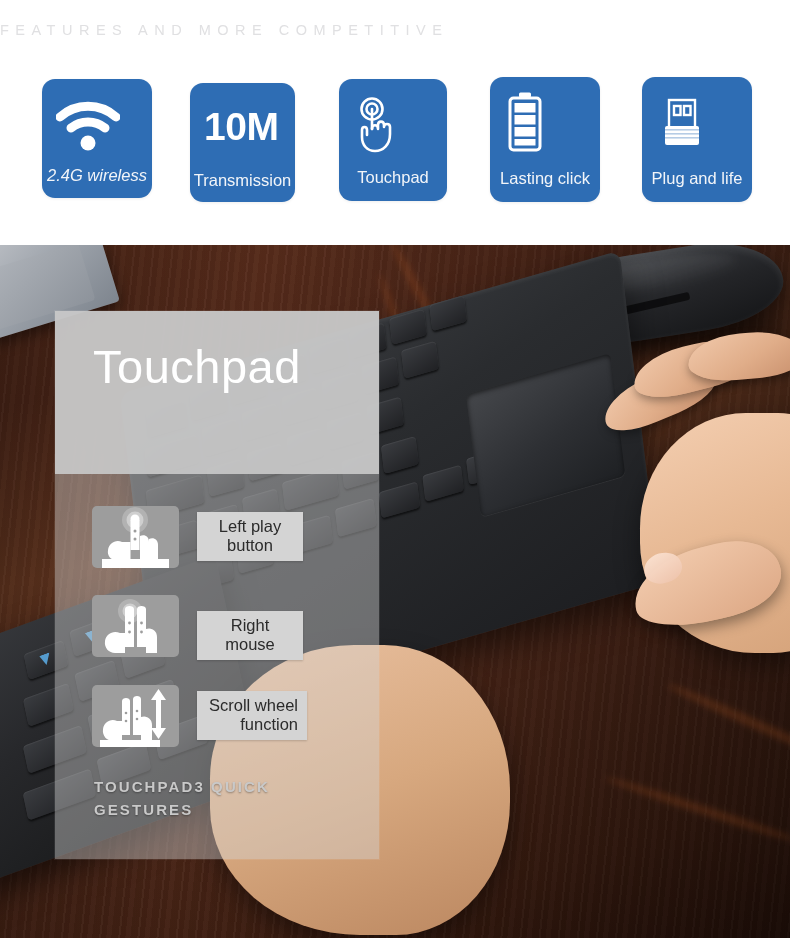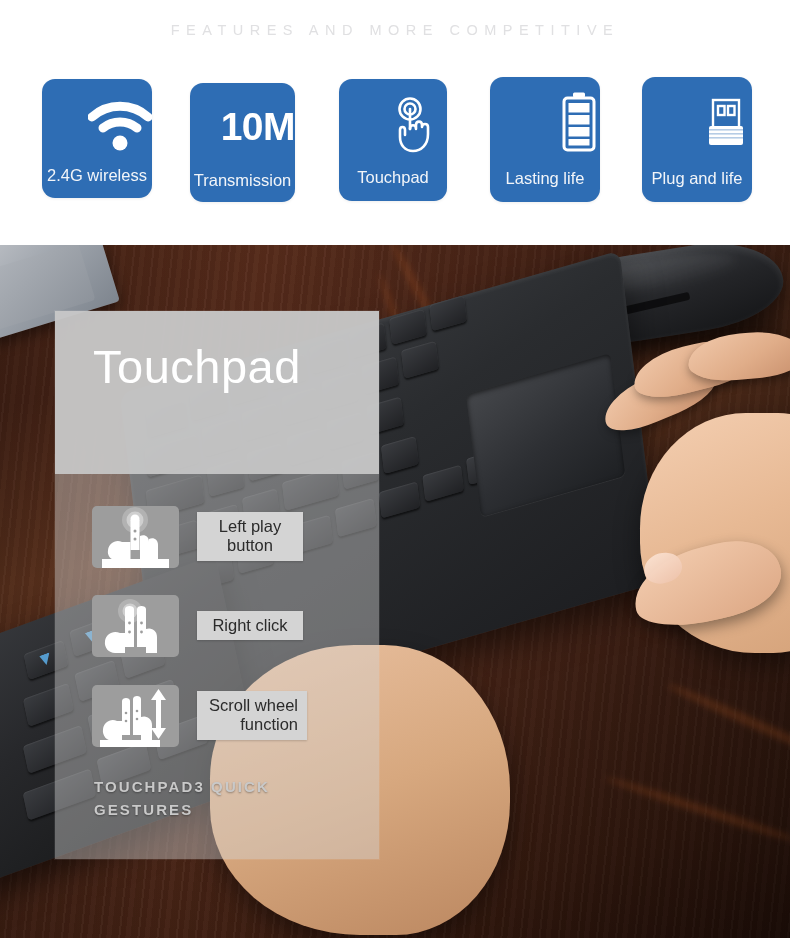--- a/index.html
+++ b/index.html
@@ -6,52 +6,52 @@
   body{
     width:790px;height:938px;overflow:hidden;background:#ffffff;
     font-family:"Liberation Sans", sans-serif;
   }
   #page{position:relative;width:790px;height:938px;overflow:hidden;background:#fff;}
 
   
   #top-section{position:absolute;left:0;top:0;width:790px;height:245px;background:#ffffff;}
 
   #headline{
-    position:absolute;left:0;top:22px;width:790px;text-align:center;
+    position:absolute;left:0;top:22px;width:790px;
     font-size:14.5px;letter-spacing:6.5px;color:#e0e0e2;font-weight:400;
     text-transform:uppercase;white-space:nowrap;
   }
 
   #cards{position:absolute;left:0;top:60px;width:790px;height:160px;}
   .card{
     position:absolute;background:#2e6db4;border-radius:13px;
     box-shadow:0 1px 3px rgba(0,0,0,0.07);
   }
   .card-icon{
-    position:absolute;left:14px;right:0;display:flex;align-items:center;justify-content:flex-end;
+    position:absolute;left:14px;right:0;display:flex;align-items:center;justify-content:flex-start;
   }
   .card-label{
     position:absolute;left:-14px;right:-14px;text-align:center;color:#f2f5f9;
     font-size:16.5px;white-space:nowrap;font-weight:400;line-height:1;
   }
 
   
   #card-0{left:42px;top:19px;width:110px;height:119px;}
   #card-1{left:190px;top:23px;width:105px;height:119px;}
   #card-2{left:339px;top:19px;width:108px;height:122px;}
   #card-3{left:490px;top:17px;width:110px;height:125px;}
   #card-4{left:642px;top:17px;width:110px;height:125px;}
 
   #card-0 .card-icon{top:19px;height:56px;}
   #card-1 .card-icon{top:14px;height:58px;}
   #card-2 .card-icon{top:17px;height:58px;}
   #card-3 .card-icon{top:14px;height:62px;}
   #card-4 .card-icon{top:18px;height:58px;}
 
-  #card-0 .card-label{top:88px;}
+  #card-0 .card-label{top:88px;font-style:italic;}
   #card-1 .card-label{top:89px;}
   #card-2 .card-label{top:90px;}
   #card-3 .card-label{top:93px;}
   #card-4 .card-label{top:93px;}
 
   .tenm{
     color:#ffffff;font-size:39px;font-weight:700;letter-spacing:-0.5px;line-height:1;
   }
 
   
@@ -264,21 +264,21 @@
         <div class="card-icon">
           <svg width="42" height="62" viewBox="0 0 42 62" aria-hidden="true">
             <rect x="15" y="1.5" width="12" height="5" rx="1.5" fill="#ffffff"></rect>
             <rect x="6" y="7" width="30" height="52" rx="3.5" fill="none" stroke="#ffffff" stroke-width="3"></rect>
             <rect x="10.5" y="12" width="21" height="9.5" fill="#ffffff"></rect>
             <rect x="10.5" y="24" width="21" height="9.5" fill="#ffffff"></rect>
             <rect x="10.5" y="36" width="21" height="9.5" fill="#ffffff"></rect>
             <rect x="10.5" y="48" width="21" height="6.5" fill="#ffffff"></rect>
           </svg>
         </div>
-        <div class="card-label">Lasting life</div>
+        <div class="card-label">Lasting click</div>
       </div>
 
       <div class="card" id="card-4">
         <div class="card-icon">
           <svg width="52" height="56" viewBox="0 0 52 56" aria-hidden="true">
             <rect x="13" y="4" width="26" height="28" fill="none" stroke="#ffffff" stroke-width="2.4"></rect>
             <rect x="18" y="10" width="6.5" height="9" fill="none" stroke="#ffffff" stroke-width="2.4"></rect>
             <rect x="28" y="10" width="6.5" height="9" fill="none" stroke="#ffffff" stroke-width="2.4"></rect>
             <rect x="9" y="30" width="34" height="19" rx="2" fill="#ffffff"></rect>
             <rect x="9" y="33" width="34" height="1.6" fill="#2e6db4" opacity="0.35"></rect>
@@ -416,21 +416,21 @@
             <path d="M33 14 L33 52 L42 52 L42 14 C42 10 33 10 33 14 Z" fill="#ffffff"></path>
             <path d="M45 14 L45 52 L54 52 L54 14 C54 10 45 10 45 14 Z" fill="#ffffff"></path>
             <circle cx="37.5" cy="28" r="1.4" fill="#9d9d9d"></circle>
             <circle cx="37.5" cy="37" r="1.4" fill="#9d9d9d"></circle>
             <circle cx="49.5" cy="28" r="1.4" fill="#9d9d9d"></circle>
             <circle cx="49.5" cy="37" r="1.4" fill="#9d9d9d"></circle>
             <path d="M54 34 C60 32 65 36 65 42 L65 58 L54 58 Z" fill="#ffffff"></path>
             <path d="M28 38 C21 35 14 39 13 46 C12 53 17 58 23 58 L33 58 L33 38 Z" fill="#ffffff"></path>
           </svg>
         </div>
-        <div class="gesture-label">Right click</div>
+        <div class="gesture-label">Right mouse</div>
       </div>
 
       <div class="gesture-row" id="row-2">
         <div class="gesture-icon">
           <svg width="87" height="62" viewBox="0 0 87 62" aria-hidden="true">
             <path d="M30 16 L30 50 L38 50 L38 16 C38 12 30 12 30 16 Z" fill="#ffffff"></path>
             <path d="M41 14 L41 50 L49 50 L49 14 C49 10 41 10 41 14 Z" fill="#ffffff"></path>
             <circle cx="34" cy="28" r="1.3" fill="#9d9d9d"></circle>
             <circle cx="34" cy="36" r="1.3" fill="#9d9d9d"></circle>
             <circle cx="45" cy="26" r="1.3" fill="#9d9d9d"></circle>

